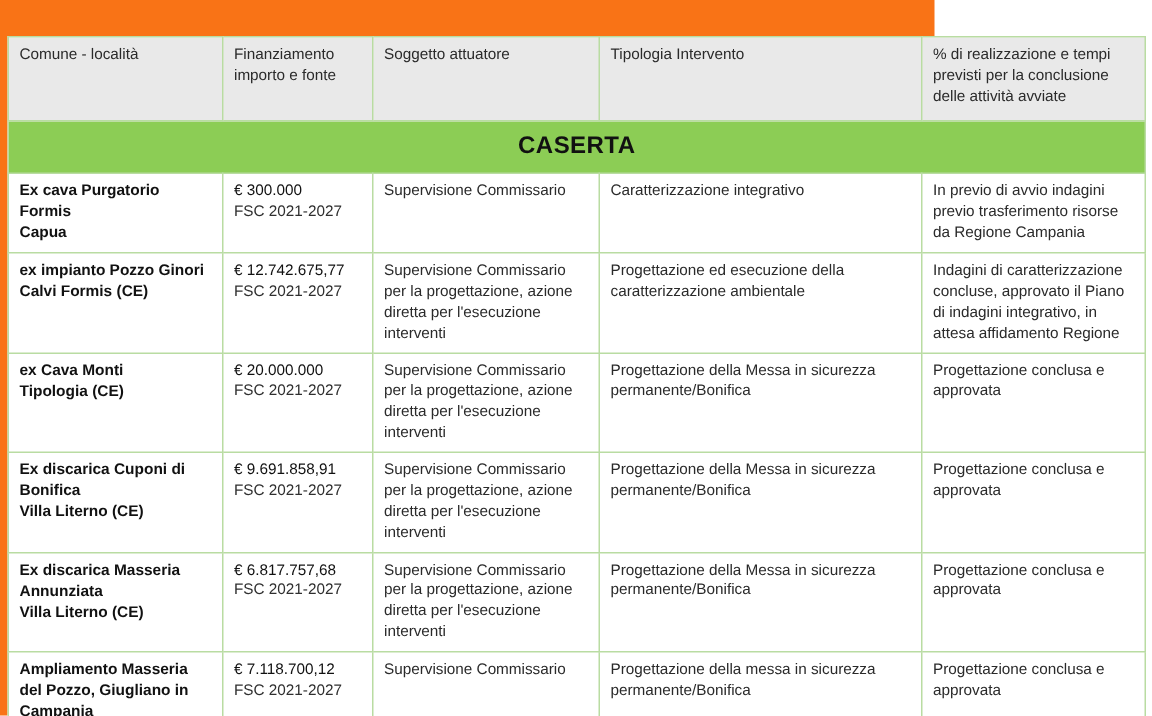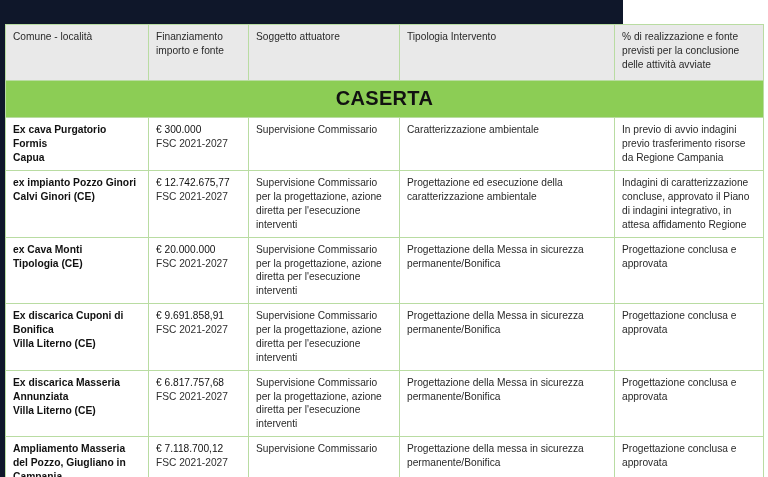--- a/index.html
+++ b/index.html
@@ -15,21 +15,21 @@
     color: #1b1b1b;
     -webkit-font-smoothing: antialiased;
   }
 
   .sheet {
     position: absolute;
     left: 0;
     top: 0;
     width: 623px;
     height: 477px;
-    background: #0f172a;
+    background: #f97316;
   }
 
   table.fin-table {
     position: absolute;
     left: 5px;
     top: 24px;
     width: 758px;
     border-collapse: collapse;
     table-layout: fixed;
     background: #ffffff;
@@ -62,21 +62,21 @@
     font-size: 10.3px;
     line-height: 1.34;
     height: 45px;
     padding-top: 7px;
   }
 
   
   tr.region-row td {
     background: #8ccd55;
     text-align: center;
-    font-size: 20px;
+    font-size: 16px;
     font-weight: bold;
     color: #111111;
     letter-spacing: 0.3px;
     padding: 4px 0 5px 0;
     height: 25px;
     vertical-align: middle;
   }
 
   
   tbody td.col-comune {
@@ -129,21 +129,21 @@
           <span class="nowrapline">Finanziamento</span>
           <span class="nowrapline">importo e fonte</span>
         </th>
         <th>
           <span class="nowrapline">Soggetto attuatore</span>
         </th>
         <th>
           <span class="nowrapline">Tipologia Intervento</span>
         </th>
         <th>
-          <span class="nowrapline">% di realizzazione e fonte</span>
+          <span class="nowrapline">% di realizzazione e tempi</span>
           <span class="nowrapline">previsti per la conclusione</span>
           <span class="nowrapline">delle attività avviate</span>
         </th>
       </tr>
     </thead>
 
     <tbody>
       <tr class="region-row">
         <td colspan="5">CASERTA</td>
       </tr>
@@ -151,28 +151,28 @@
       <tr class="r0">
         <td class="col-comune">
           <span class="nowrapline">Ex cava Purgatorio Formis</span>
           <span class="nowrapline">Capua</span>
         </td>
         <td class="col-finanz">
           <span class="nowrapline amount">€ 300.000</span>
           <span class="nowrapline fonte">FSC 2021-2027</span>
         </td>
         <td class="col-soggetto">Supervisione Commissario</td>
-        <td class="col-tipologia">Caratterizzazione ambientale</td>
+        <td class="col-tipologia">Caratterizzazione integrativo</td>
         <td class="col-perc">In previo di avvio indagini previo trasferimento risorse da Regione Campania</td>
       </tr>
 
       <tr class="r1">
         <td class="col-comune">
           <span class="nowrapline">ex impianto Pozzo Ginori</span>
-          <span class="nowrapline">Calvi Ginori (CE)</span>
+          <span class="nowrapline">Calvi Formis (CE)</span>
         </td>
         <td class="col-finanz">
           <span class="nowrapline amount">€ 12.742.675,77</span>
           <span class="nowrapline fonte">FSC 2021-2027</span>
         </td>
         <td class="col-soggetto">Supervisione Commissario per la progettazione, azione diretta per l'esecuzione interventi</td>
         <td class="col-tipologia">Progettazione ed esecuzione della caratterizzazione ambientale</td>
         <td class="col-perc">Indagini di caratterizzazione concluse, approvato il Piano di indagini integrativo, in attesa affidamento Regione</td>
       </tr>
 

